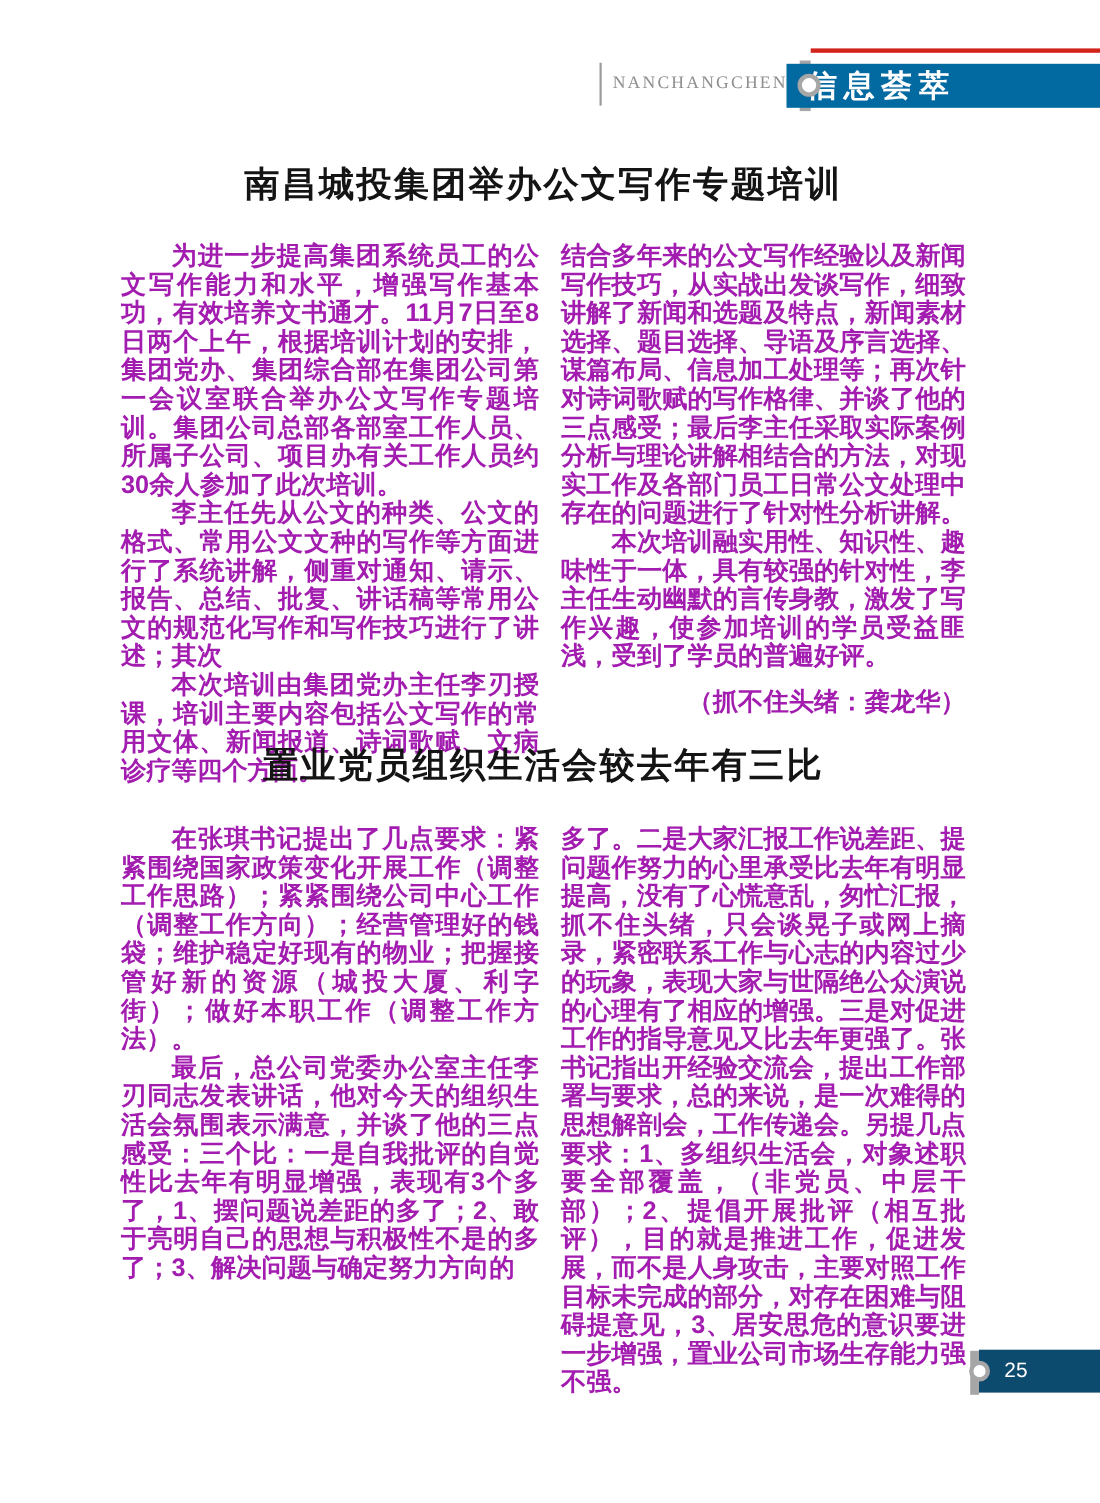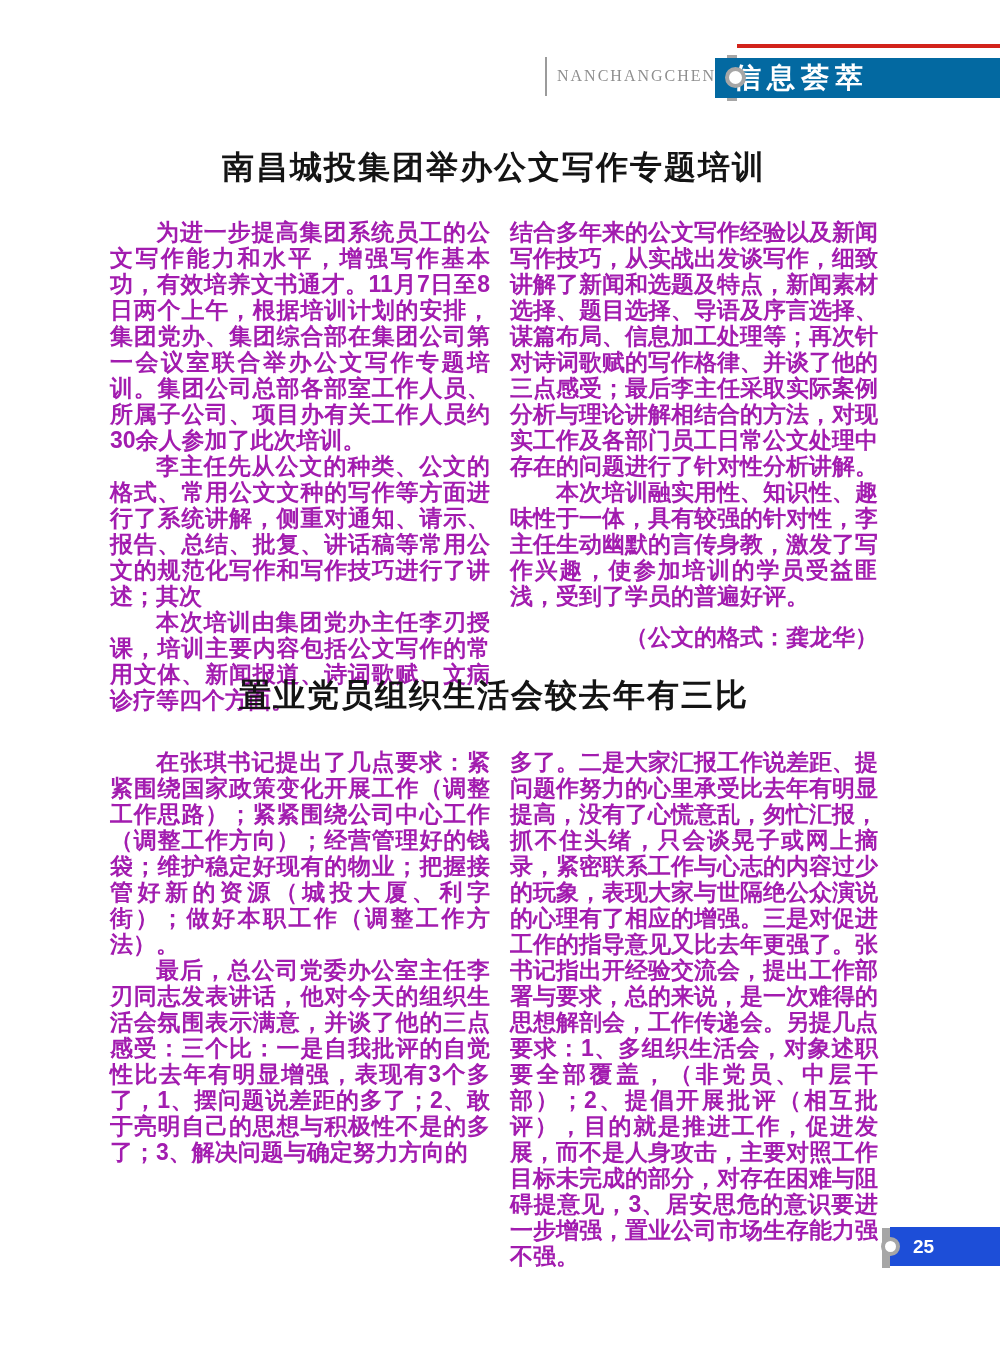--- a/index.html
+++ b/index.html
@@ -72,23 +72,23 @@
   #byline-1 { margin-top: 15px; }
   #byline-2 { margin-top: 6px; }
 
   
   .pageno-bar {
     position: absolute; left: 882px; top: 1228px;
     width: 8px; height: 40px; background: #a6a6a6;
   }
   .pageno-block {
     position: absolute; left: 890px; top: 1227px; right: 0; height: 39px;
-    background: #1d4ed8; color: #ffffff;
+    background: #0c4a6e; color: #ffffff;
     display: flex; align-items: center; padding-left: 23px;
-    font-size: 19px; font-weight: 700;
+    font-size: 19px; font-weight: 400;
   }
   .pageno-circle {
     position: absolute; left: 881px; top: 1237px;
     width: 19px; height: 19px; border-radius: 50%;
     background: #ffffff; border: 4px solid #a6a6a6; z-index: 2;
   }
 </style>
 </head>
 <body>
 
@@ -106,21 +106,21 @@
   <div class="article-title" id="title-1">南昌城投集团举办公文写作专题培训</div>
   <div class="columns" id="cols-1">
     <div class="col col-left">
       <p class="indent">为进一步提高集团系统员工的公文写作能力和水平，增强写作基本功，有效培养文书通才。11月7日至8日两个上午，根据培训计划的安排，集团党办、集团综合部在集团公司第一会议室联合举办公文写作专题培训。集团公司总部各部室工作人员、所属子公司、项目办有关工作人员约30余人参加了此次培训。</p>
       <p class="indent">李主任先从公文的种类、公文的格式、常用公文文种的写作等方面进行了系统讲解，侧重对通知、请示、报告、总结、批复、讲话稿等常用公文的规范化写作和写作技巧进行了讲述；其次</p>
       <p class="indent">本次培训由集团党办主任李刃授课，培训主要内容包括公文写作的常用文体、新闻报道、诗词歌赋、文病诊疗等四个方面。</p>
     </div>
     <div class="col col-right">
       <p>结合多年来的公文写作经验以及新闻写作技巧，从实战出发谈写作，细致讲解了新闻和选题及特点，新闻素材选择、题目选择、导语及序言选择、谋篇布局、信息加工处理等；再次针对诗词歌赋的写作格律、并谈了他的三点感受；最后李主任采取实际案例分析与理论讲解相结合的方法，对现实工作及各部门员工日常公文处理中存在的问题进行了针对性分析讲解。</p>
       <p class="indent">本次培训融实用性、知识性、趣味性于一体，具有较强的针对性，李主任生动幽默的言传身教，激发了写作兴趣，使参加培训的学员受益匪浅，受到了学员的普遍好评。</p>
-      <p class="byline" id="byline-1">（公文的格式：龚龙华）</p>
+      <p class="byline" id="byline-1">（抓不住头绪：龚龙华）</p>
     </div>
   </div>
 
   <div class="article-title" id="title-2">置业党员组织生活会较去年有三比</div>
   <div class="columns" id="cols-2">
     <div class="col col-left">
       <p class="indent">在张琪书记提出了几点要求：紧紧围绕国家政策变化开展工作（调整工作思路）；紧紧围绕公司中心工作（调整工作方向）；经营管理好的钱袋；维护稳定好现有的物业；把握接管好新的资源（城投大厦、利字街）；做好本职工作（调整工作方法）。</p>
       <p class="indent">最后，总公司党委办公室主任李刃同志发表讲话，他对今天的组织生活会氛围表示满意，并谈了他的三点感受：三个比：一是自我批评的自觉性比去年有明显增强，表现有3个多了，1、摆问题说差距的多了；2、敢于亮明自己的思想与积极性不是的多了；3、解决问题与确定努力方向的</p>
     </div>
     <div class="col col-right">

